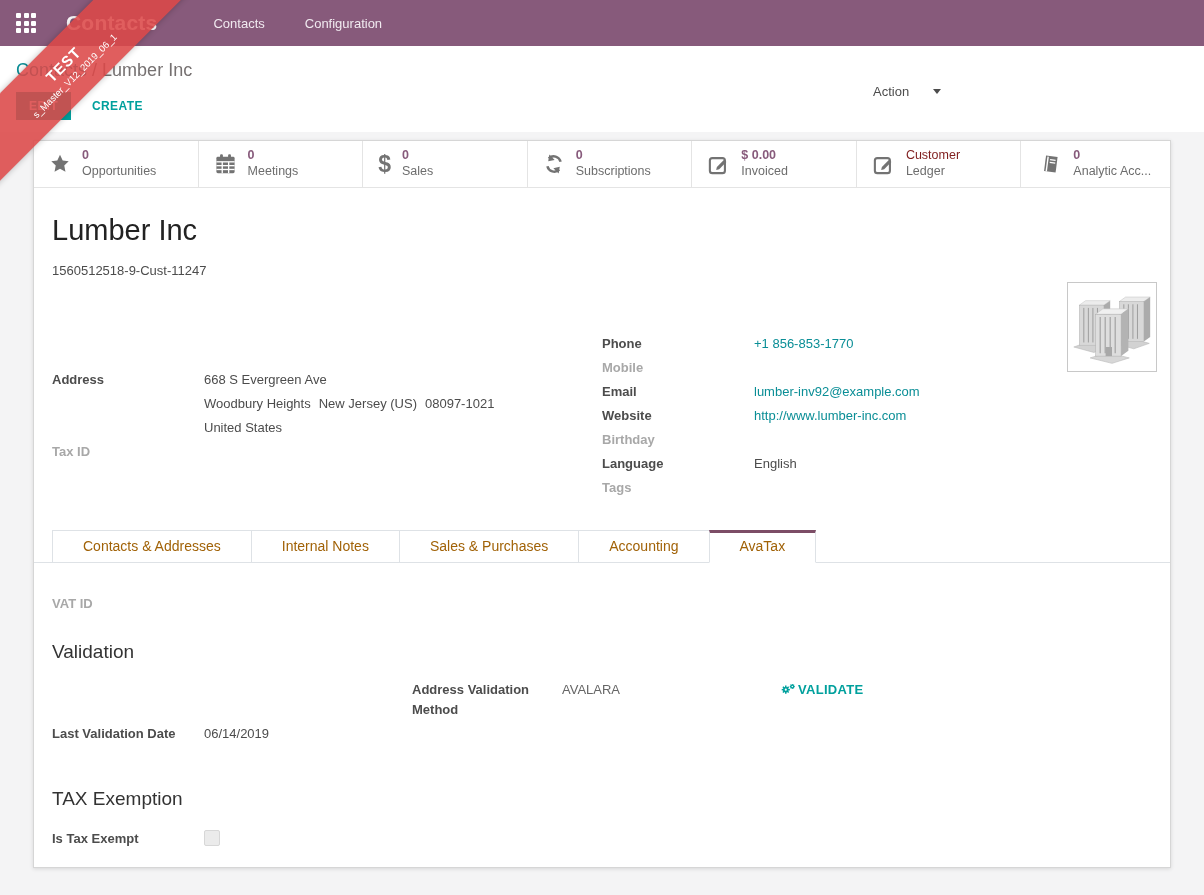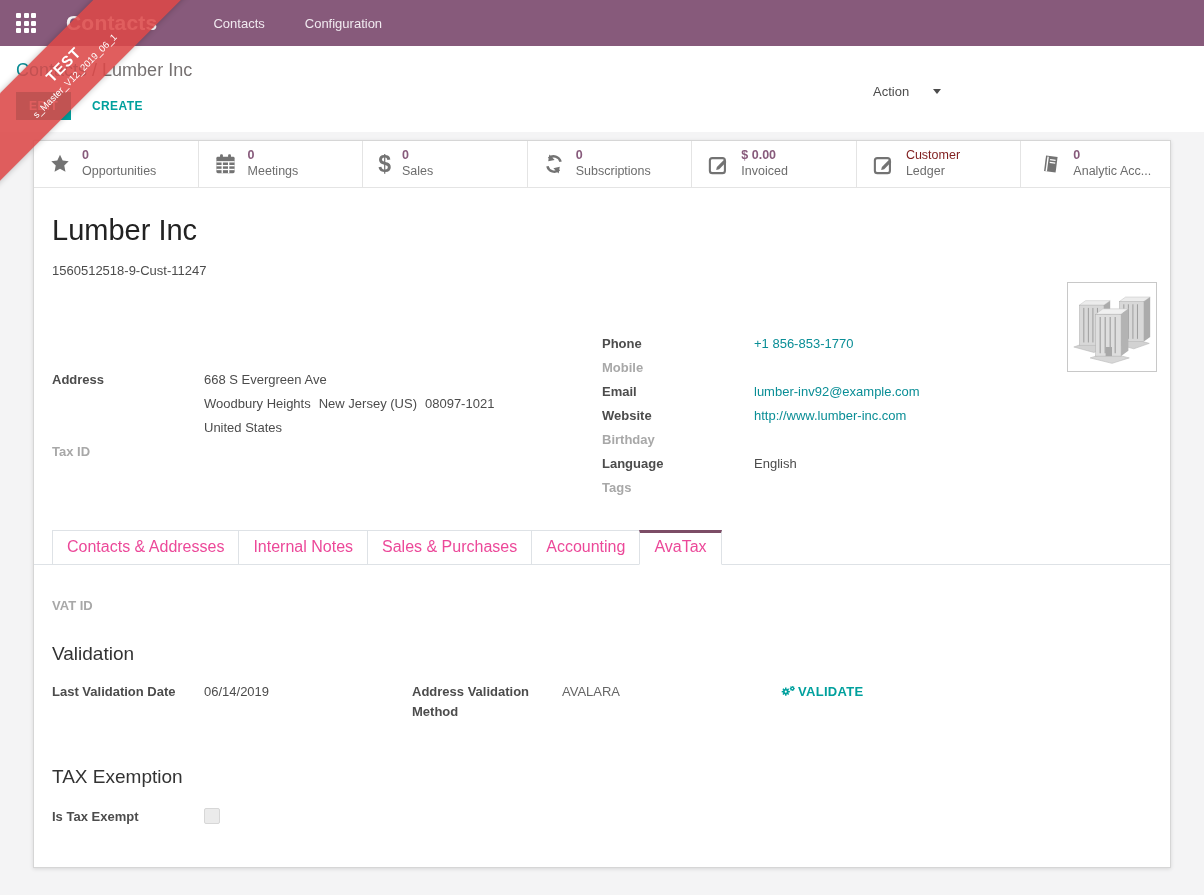--- a/index.html
+++ b/index.html
@@ -78,32 +78,32 @@
   .fcol{width:50%;}
   .frow{display:flex;line-height:24px;}
   .flabel{width:152px;flex-shrink:0;font-weight:700;color:#4c4c4c;}
   .flabel.empty{color:#a8a8a8;}
   .fvalue{color:#4c4c4c;}
   .fvalue .gap{margin-right:8px;}
   a.tlink{color:#0a8e96;text-decoration:none;cursor:pointer;}
   
   .tabs{margin-top:30px;padding-left:18px;display:flex;border-bottom:1px solid #dee2e6;align-items:flex-end;}
   .tab{
-    font-size:16px;color:#ec4899;padding:7px 14px 8px;background:#fff;cursor:pointer;
+    font-size:14px;color:#a16207;padding:7px 30px 8px;background:#fff;cursor:pointer;
     border:1px solid #dee2e6;margin-right:-1px;margin-bottom:-1px;position:relative;
   }
   .tab.active{
     border-top:3px solid #7c4d66;border-bottom:1px solid #fff;padding-top:5px;z-index:2;
   }
   
   .pane{padding:33px 18px 0;}
   .vat-label{font-size:13px;font-weight:700;color:#a8a8a8;}
   .section-heading{font-size:19px;font-weight:400;color:#333;margin:30px 0 0;}
   .val-row{display:flex;margin-top:17px;font-size:13px;align-items:flex-start;}
-  .vg1{width:360px;display:flex;line-height:20px;}
+  .vg1{width:360px;display:flex;line-height:20px;margin-top:44px;}
   .vg1 .flabel{width:152px;}
   .vg2{width:270px;display:flex;line-height:20px;}
   .vg2 .flabel{width:150px;}
   .btn-validate{
     margin-left:98px;margin-top:2px;background:transparent;border:none;cursor:pointer;
     color:#00A09D;font-size:13px;font-weight:700;letter-spacing:.3px;
     display:flex;align-items:center;gap:2px;font-family:inherit;padding:0;
   }
   .exempt-row{display:flex;margin-top:20px;font-size:13px;align-items:center;}
   .exempt-row .flabel{width:152px;}

